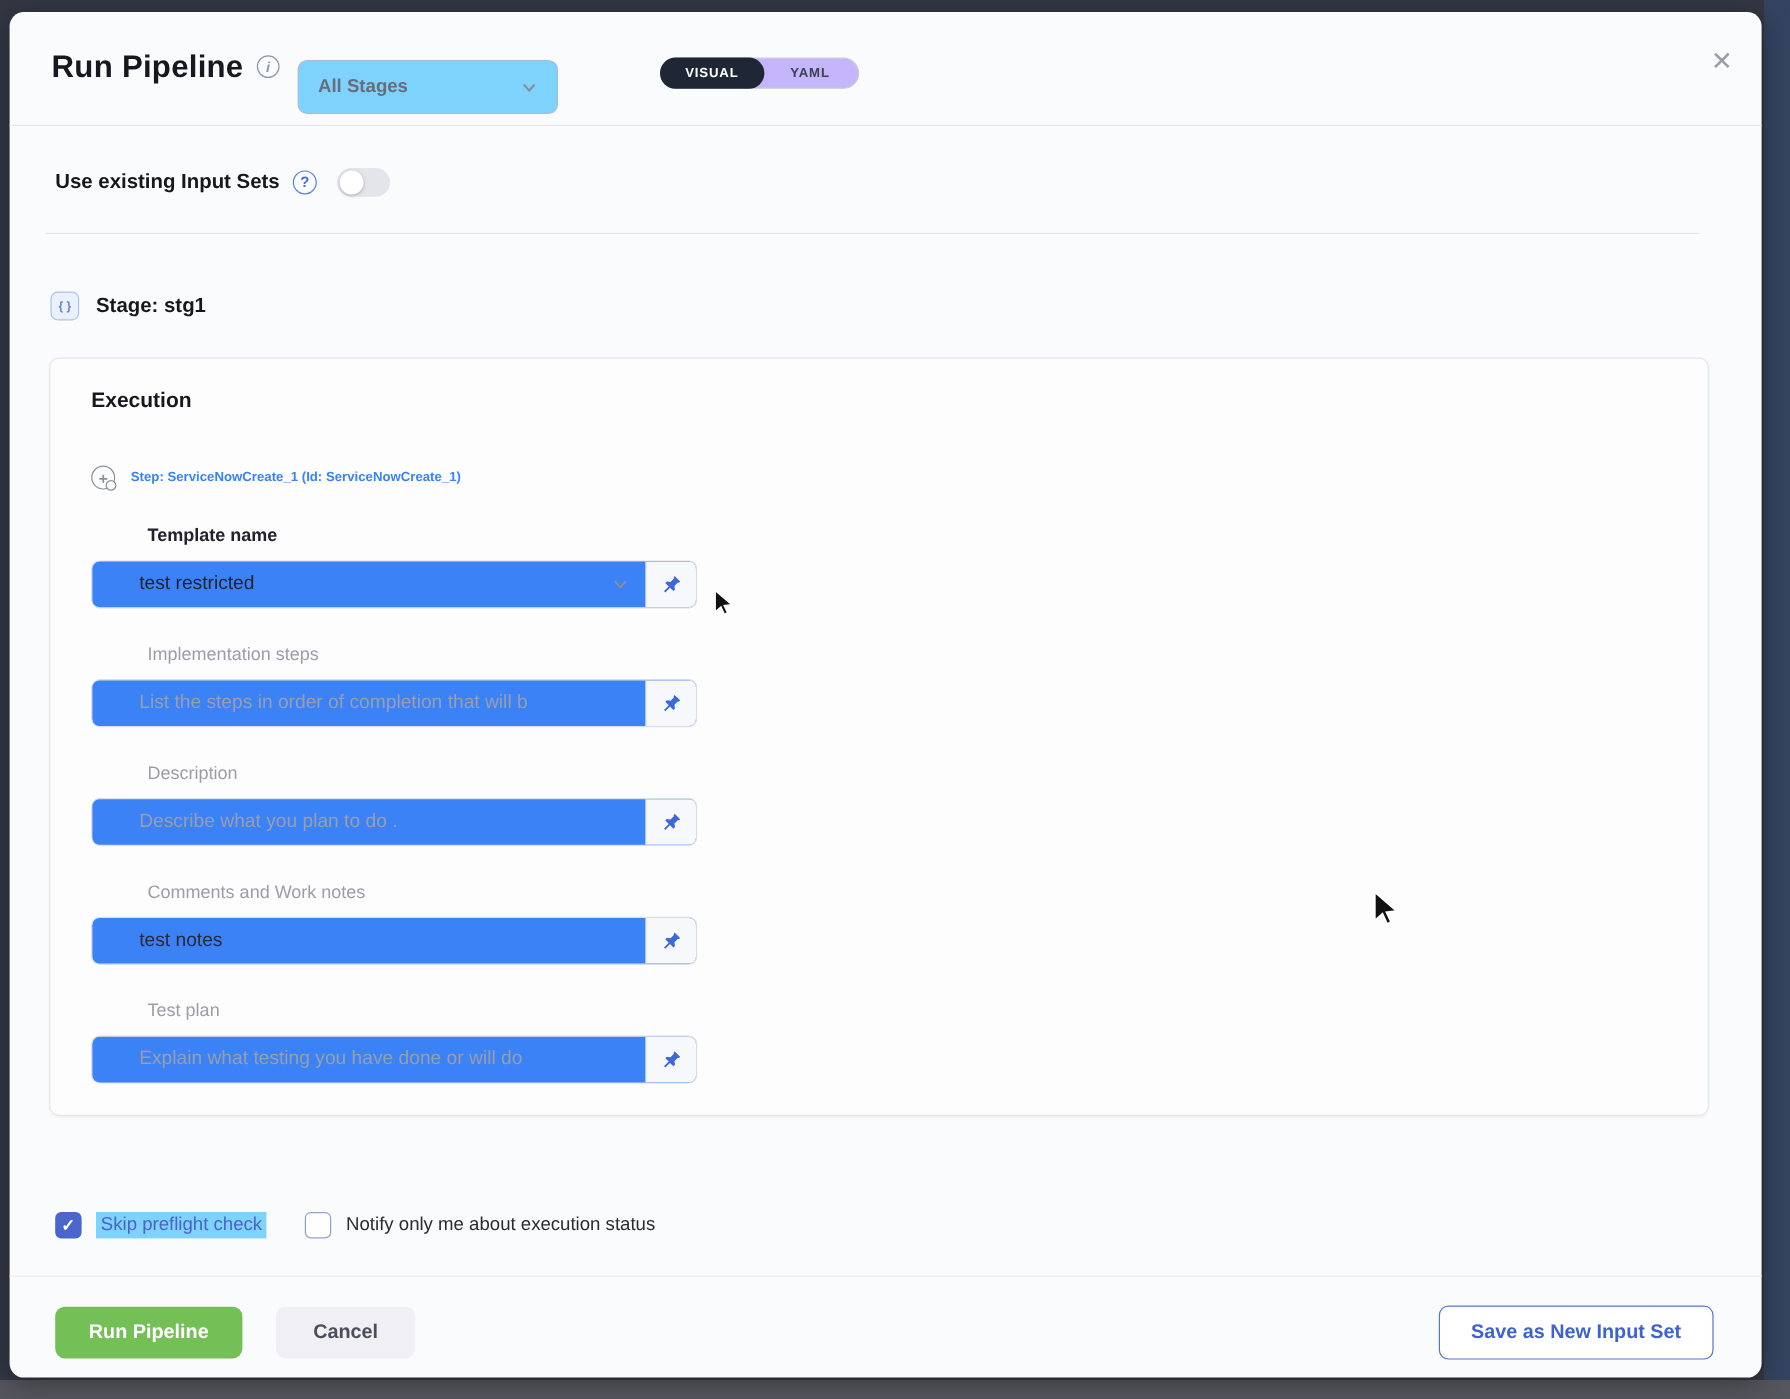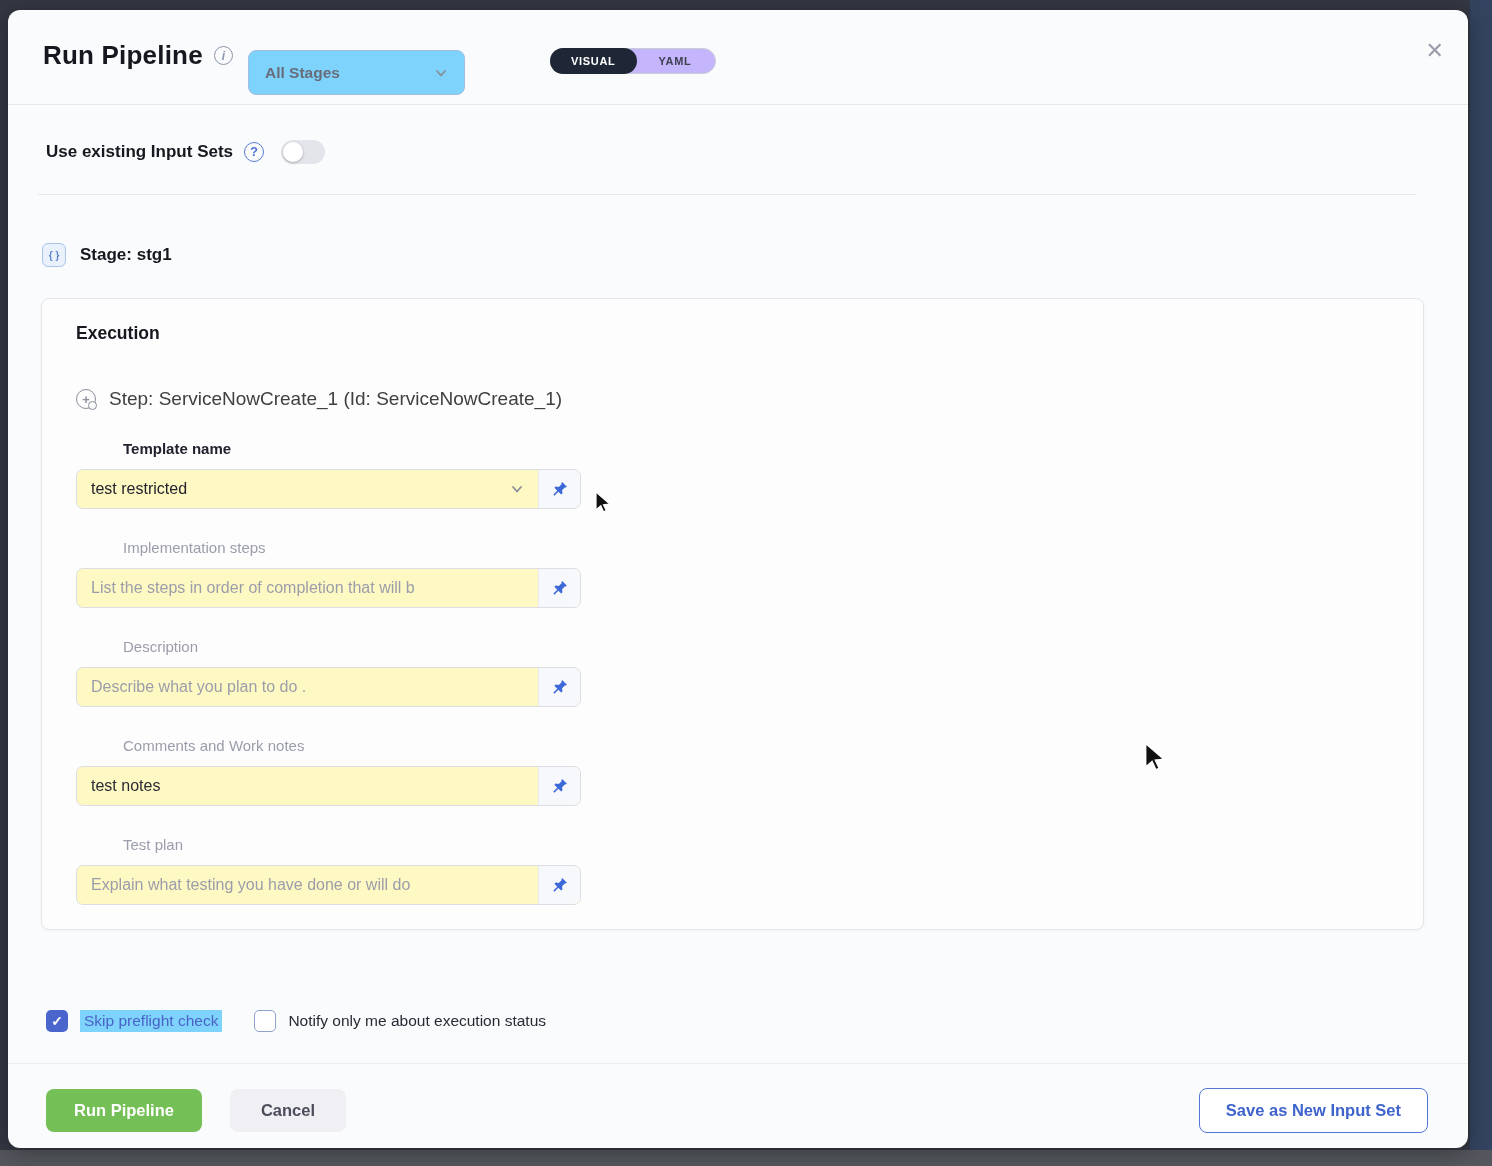--- a/index.html
+++ b/index.html
@@ -55,29 +55,29 @@
                background:#fdfdfe; border:1px solid #e4e6eb; border-radius:8px;
                overflow:hidden; box-shadow:0 1px 3px rgba(0,0,0,.04); }
   .exec-inner { padding:24px 34px 0; }
   .exec-title { font-size:17.5px; font-weight:700; color:#17171f; }
   .step-row { margin-top:44px; display:flex; align-items:center; gap:13px; }
   .step-icon { width:20px; height:20px; border:1.6px solid #8b8e9b; border-radius:50%; color:#8b8e9b;
                font-size:13px; font-weight:700; display:flex; align-items:center; justify-content:center;
                position:relative; }
   .step-icon::after { content:""; position:absolute; right:-2px; bottom:-2px; width:7px; height:7px;
                       border:1.4px solid #8b8e9b; border-radius:50%; background:#fdfdfe; }
-  .step-title { font-size:19px; font-weight:400; color:#404040; }
+  .step-title { font-size:11px; font-weight:700; color:#3b82f6; }
 
   .field { margin-top:30px; }
   .field:first-of-type { margin-top:36px; }
   .field-label { font-size:15px; margin-bottom:12px;margin-left:47px; }
   .label-dark { color:#22222e; font-weight:600; }
   .label-gray { color:#9b9daa; font-weight:500; }
-  .input-group { width:505px; height:40px; display:flex; background:#fef9c3;
-                 border:1px solid #dcdee5; border-radius:7px; overflow:hidden; }
+  .input-group { width:505px; height:40px; display:flex; background:#3b82f6;
+                 border:1px solid #dcdee5; border-radius:7px; overflow:hidden;padding-left:25px; }
   .input-main { flex:1; display:flex; align-items:center; padding:0 14px; position:relative; min-width:0; }
   .input-main input { border:0; outline:0; width:100%; font-size:16px; color:#2a2a35; background:transparent;
                       text-overflow:clip; white-space:nowrap; }
   .input-main input::placeholder { color:#9b9daa; opacity:1; }
   .combo-value { font-size:16px; color:#22222e; flex:1; white-space:nowrap; overflow:hidden; }
   .chevron-icon { width:14px; height:14px; flex:0 0 auto; margin-left:8px; }
   .input-addon { width:42px; flex:0 0 auto; border-left:1px solid #e8eaef; background:#f7f8fb;
                  display:flex; align-items:center; justify-content:center; cursor:pointer; }
   .pin-icon svg { display:block; }
 

